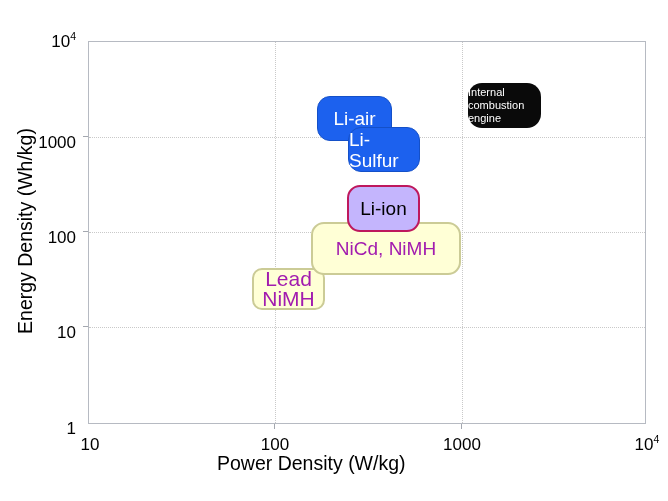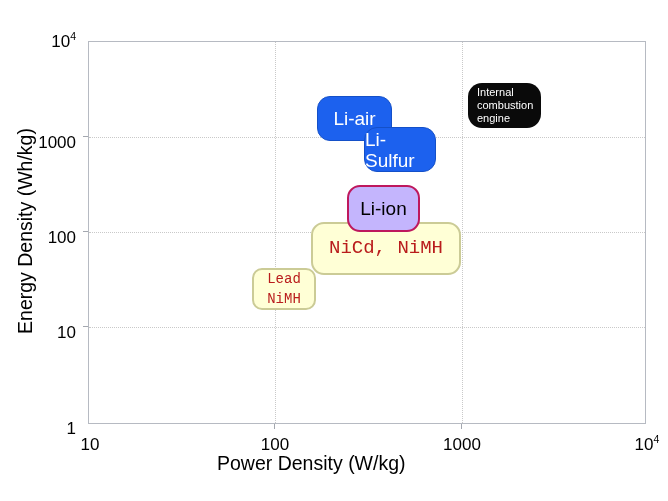--- a/index.html
+++ b/index.html
@@ -29,29 +29,29 @@
     transform-origin:0 0;transform:rotate(-90deg) translateX(-50%);
   }
   
   .box{
     position:absolute;box-sizing:border-box;display:flex;flex-direction:column;
     align-items:center;justify-content:center;text-align:left;
     font-size:19px;line-height:21px;border-radius:13px;
   }
   .box.blue{background:#1c61ee;border:1px solid #1450c8;color:#fff;}
   .box.liair{left:317px;top:96px;width:75px;height:45px;}
-  .box.lisulfur{left:364px;top:127px;width:72px;height:45px;}
+  .box.lisulfur{left:348px;top:127px;width:72px;height:45px;}
   .box.orange{background:#c4b5fd;border:2px solid #be185d;color:#000;}
   .box.liion{left:347px;top:185px;width:73px;height:47px;}
-  .box.paleyellow{background:#ffffd6;border:2px solid #cbcb96;color:#b91c1c;font-family:Liberation Mono, monospace;}
+  .box.paleyellow{background:#ffffd6;border:2px solid #cbcb96;color:#a21caf;}
   .box.nicd{left:311px;top:222px;width:150px;height:53px;}
-  .box.lead{left:252px;top:268px;width:64px;height:42px;font-size:14px;line-height:20px;border-radius:10px;}
+  .box.lead{left:252px;top:268px;width:73px;height:42px;font-size:21px;line-height:20px;border-radius:10px;}
   .box.ice{
     left:468px;top:83px;width:73px;height:45px;background:#0a0a0a;color:#fff;
-    align-items:flex-start;justify-content:center;padding-left:9px;
+    align-items:flex-start;justify-content:center;
     font-size:11px;line-height:13px;text-align:left;border-radius:14px;
   }
 </style>
 </head>
 <body>
 
 <div class="stage">
 
   <div class="plot">
     <div class="vgrid g100"></div>

